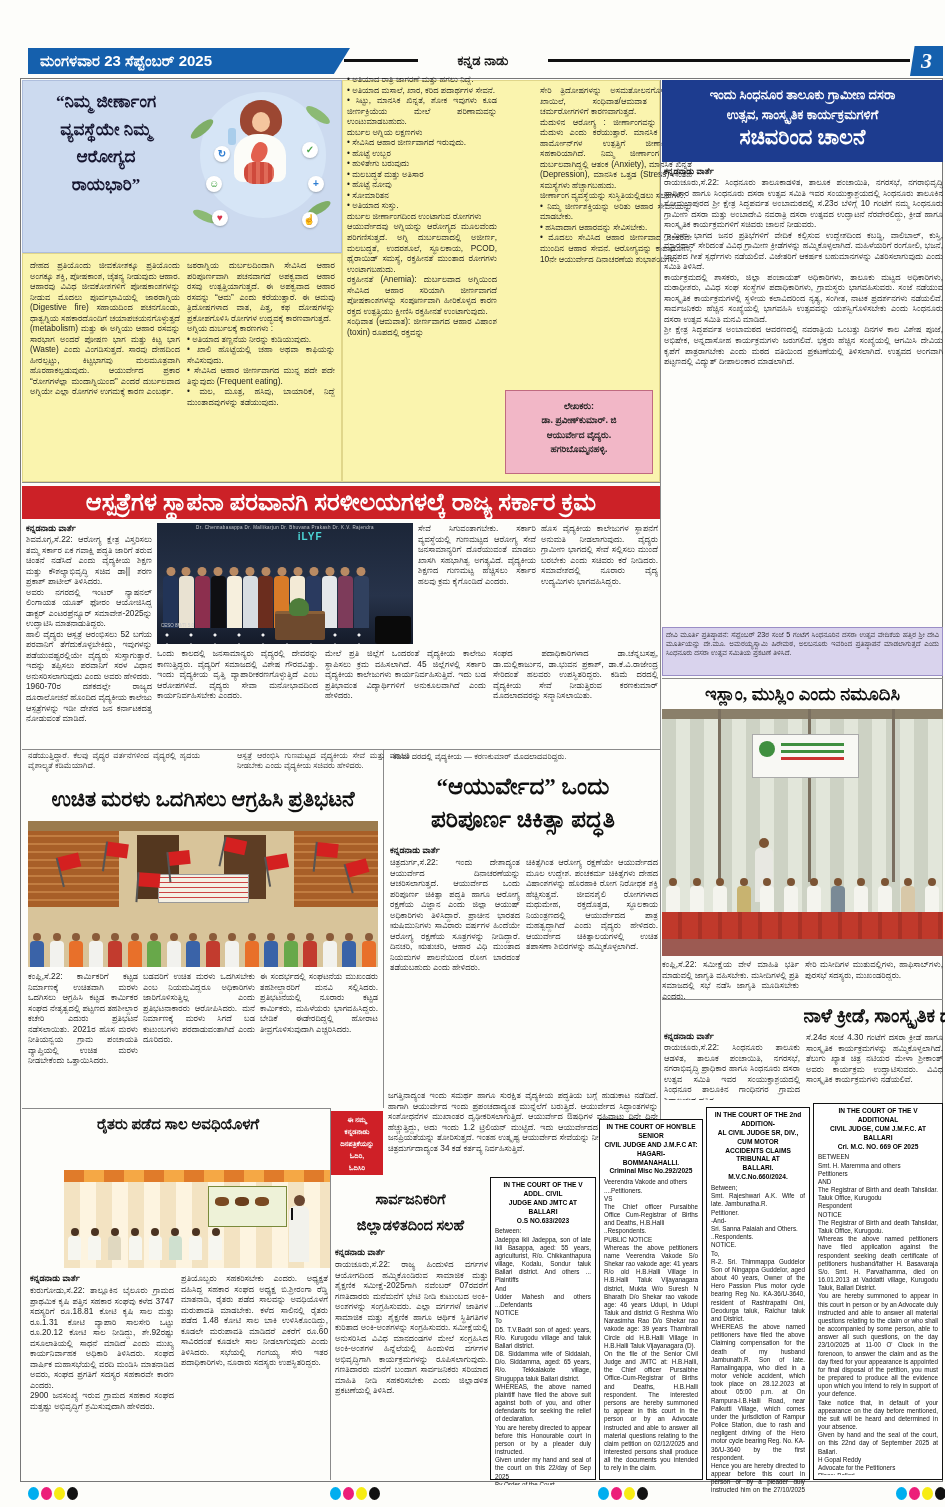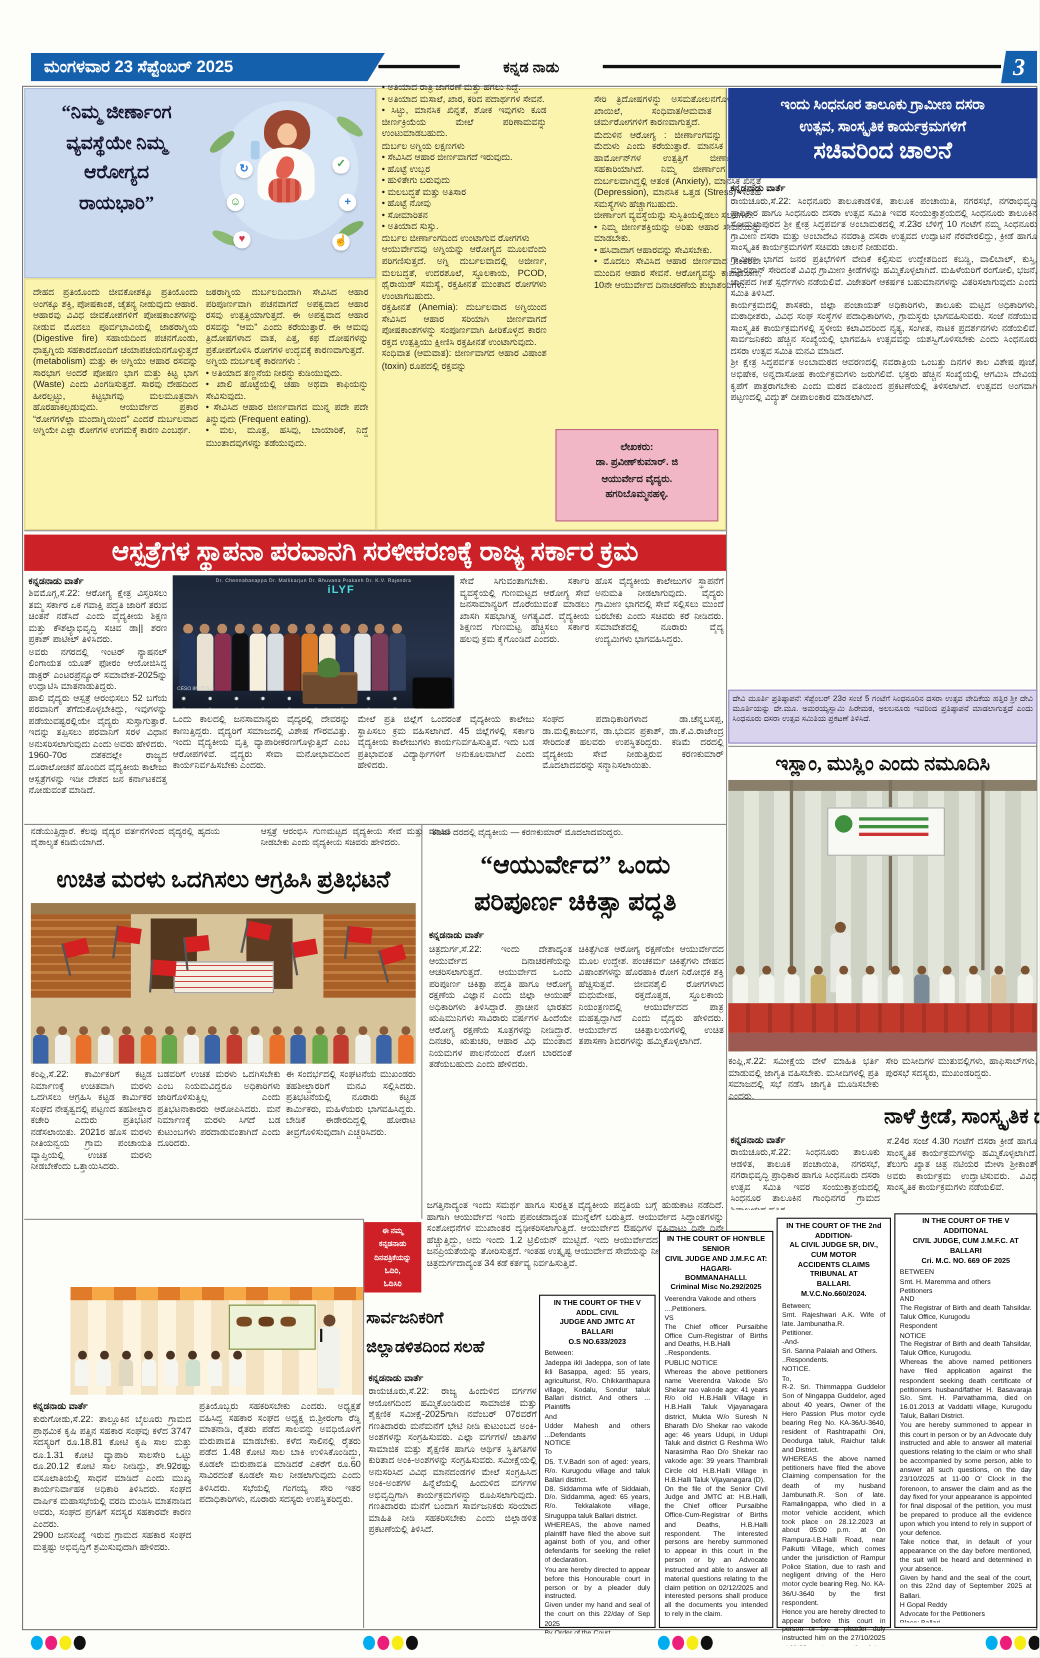--- a/index.html
+++ b/index.html
@@ -123,21 +123,21 @@
 ಉತ್ಸವ, ಸಾಂಸ್ಕೃತಿಕ ಕಾರ್ಯಕ್ರಮಗಳಿಗೆ</div>
     <div class="hl" style="color:#fff;font-size:21px;line-height:1.2;">ಸಚಿವರಿಂದ ಚಾಲನೆ</div>
   </div>
   <div class="abs byl" style="left:664px;top:166px;width:140px;">ಕನ್ನಡನಾಡು ವಾರ್ತೆ</div>
   <div class="abs bt" style="left:664px;top:177px;width:279px;height:447px;">ರಾಯಚೂರು,ಸೆ.22: ಸಿಂಧನೂರು ತಾಲೂಕಾಡಳಿತ, ತಾಲೂಕ ಪಂಚಾಯಿತಿ, ನಗರಸಭೆ, ನಗರಾಭಿವೃದ್ಧಿ ಪ್ರಾಧಿಕಾರ ಹಾಗೂ ಸಿಂಧನೂರು ದಸರಾ ಉತ್ಸವ ಸಮಿತಿ ಇವರ ಸಂಯುಕ್ತಾಶ್ರಯದಲ್ಲಿ ಸಿಂಧನೂರು ತಾಲೂಕಿನ ಸೋಮಲಾಪುರದ ಶ್ರೀ ಕ್ಷೇತ್ರ ಸಿದ್ಧಪರ್ವತ ಅಂಬಾಮಠದಲ್ಲಿ ಸೆ.23ರ ಬೆಳಿಗ್ಗೆ 10 ಗಂಟೆಗೆ ನಮ್ಮ ಸಿಂಧನೂರು ಗ್ರಾಮೀಣ ದಸರಾ ಮತ್ತು ಅಂಬಾದೇವಿ ನವರಾತ್ರಿ ದಸರಾ ಉತ್ಸವದ ಉದ್ಘಾಟನೆ ನೆರವೇರಲಿದ್ದು, ಕ್ರೀಡೆ ಹಾಗೂ ಸಾಂಸ್ಕೃತಿಕ ಕಾರ್ಯಕ್ರಮಗಳಿಗೆ ಸಚಿವರು ಚಾಲನೆ ನೀಡುವರು.
 ಗ್ರಾಮೀಣ ಭಾಗದ ಜನರ ಪ್ರತಿಭೆಗಳಿಗೆ ವೇದಿಕೆ ಕಲ್ಪಿಸುವ ಉದ್ದೇಶದಿಂದ ಕಬಡ್ಡಿ, ವಾಲಿಬಾಲ್, ಕುಸ್ತಿ, ಮ್ಯಾರಥಾನ್ ಸೇರಿದಂತೆ ವಿವಿಧ ಗ್ರಾಮೀಣ ಕ್ರೀಡೆಗಳನ್ನು ಹಮ್ಮಿಕೊಳ್ಳಲಾಗಿದೆ. ಮಹಿಳೆಯರಿಗೆ ರಂಗೋಲಿ, ಭಜನೆ, ಜಾನಪದ ಗೀತೆ ಸ್ಪರ್ಧೆಗಳು ನಡೆಯಲಿವೆ. ವಿಜೇತರಿಗೆ ಆಕರ್ಷಕ ಬಹುಮಾನಗಳನ್ನು ವಿತರಿಸಲಾಗುವುದು ಎಂದು ಸಮಿತಿ ತಿಳಿಸಿದೆ.
 ಕಾರ್ಯಕ್ರಮದಲ್ಲಿ ಶಾಸಕರು, ಜಿಲ್ಲಾ ಪಂಚಾಯತ್ ಅಧಿಕಾರಿಗಳು, ತಾಲೂಕು ಮಟ್ಟದ ಅಧಿಕಾರಿಗಳು, ಮಠಾಧೀಶರು, ವಿವಿಧ ಸಂಘ ಸಂಸ್ಥೆಗಳ ಪದಾಧಿಕಾರಿಗಳು, ಗ್ರಾಮಸ್ಥರು ಭಾಗವಹಿಸುವರು. ಸಂಜೆ ನಡೆಯುವ ಸಾಂಸ್ಕೃತಿಕ ಕಾರ್ಯಕ್ರಮಗಳಲ್ಲಿ ಸ್ಥಳೀಯ ಕಲಾವಿದರಿಂದ ನೃತ್ಯ, ಸಂಗೀತ, ನಾಟಕ ಪ್ರದರ್ಶನಗಳು ನಡೆಯಲಿವೆ. ಸಾರ್ವಜನಿಕರು ಹೆಚ್ಚಿನ ಸಂಖ್ಯೆಯಲ್ಲಿ ಭಾಗವಹಿಸಿ ಉತ್ಸವವನ್ನು ಯಶಸ್ವಿಗೊಳಿಸಬೇಕು ಎಂದು ಸಿಂಧನೂರು ದಸರಾ ಉತ್ಸವ ಸಮಿತಿ ಮನವಿ ಮಾಡಿದೆ.
 ಶ್ರೀ ಕ್ಷೇತ್ರ ಸಿದ್ಧಪರ್ವತ ಅಂಬಾಮಠದ ಆವರಣದಲ್ಲಿ ನವರಾತ್ರಿಯ ಒಂಬತ್ತು ದಿನಗಳ ಕಾಲ ವಿಶೇಷ ಪೂಜೆ, ಅಭಿಷೇಕ, ಅನ್ನದಾಸೋಹ ಕಾರ್ಯಕ್ರಮಗಳು ಜರುಗಲಿವೆ. ಭಕ್ತರು ಹೆಚ್ಚಿನ ಸಂಖ್ಯೆಯಲ್ಲಿ ಆಗಮಿಸಿ ದೇವಿಯ ಕೃಪೆಗೆ ಪಾತ್ರರಾಗಬೇಕು ಎಂದು ಮಠದ ವತಿಯಿಂದ ಪ್ರಕಟಣೆಯಲ್ಲಿ ತಿಳಿಸಲಾಗಿದೆ. ಉತ್ಸವದ ಅಂಗವಾಗಿ ಪಟ್ಟಣದಲ್ಲಿ ವಿದ್ಯುತ್ ದೀಪಾಲಂಕಾರ ಮಾಡಲಾಗಿದೆ.</div>
   <div class="abs bt" style="left:662px;top:627px;width:281px;height:49px;background:#d9d3ed;border:1px solid #9a8ec6;box-sizing:border-box;font-size:7.2px;padding:2px 3px;">ದೇವಿ ಮೂರ್ತಿ ಪ್ರತಿಷ್ಠಾಪನೆ: ಸೆಪ್ಟೆಂಬರ್ 23ರ ಸಂಜೆ 5 ಗಂಟೆಗೆ ಸಿಂಧನೂರಿನ ದಸರಾ ಉತ್ಸವ ವೇದಿಕೆಯ ಹತ್ತಿರ ಶ್ರೀ ದೇವಿ ಮೂರ್ತಿಯನ್ನು ದೇ.ಮೂ. ಅಮರಯ್ಯಸ್ವಾಮಿ ಹಿರೇಮಠ, ಅಲಬನೂರು ಇವರಿಂದ ಪ್ರತಿಷ್ಠಾಪನೆ ಮಾಡಲಾಗುತ್ತದೆ ಎಂದು ಸಿಂಧನೂರು ದಸರಾ ಉತ್ಸವ ಸಮಿತಿಯ ಪ್ರಕಟಣೆ ತಿಳಿಸಿದೆ.</div>
 
-  <div class="abs hl" style="left:22px;top:486px;width:638px;height:33px;background:#cc2127;color:#fff;font-size:24px;line-height:33px;text-align:center;white-space:nowrap;overflow:hidden;">ಆಸ್ಪತ್ರೆಗಳ ಸ್ಥಾಪನಾ ಪರವಾನಗಿ ಸರಳೀಕರಣಕ್ಕೆ ರಾಜ್ಯ ಸರ್ಕಾರ ಕ್ರಮ</div>
+  <div class="abs hl" style="left:22px;top:486px;width:638px;height:33px;background:#cc2127;color:#fff;font-size:24px;line-height:33px;text-align:center;white-space:nowrap;overflow:hidden;">ಆಸ್ಪತ್ರೆಗಳ ಸ್ಥಾಪನಾ ಪರವಾನಗಿ ಸರಳೀಲಯಗಳಲ್ಕೆ ರಾಜ್ಯ ಸರ್ಕಾರ ಕ್ರಮ</div>
   <div class="abs byl" style="left:26px;top:523px;width:120px;">ಕನ್ನಡನಾಡು ವಾರ್ತೆ</div>
   <div class="abs bt" style="left:26px;top:534px;width:126px;height:214px;">ಶಿವಮೊಗ್ಗ,ಸೆ.22: ಆರೋಗ್ಯ ಕ್ಷೇತ್ರ ವಿಸ್ತರಿಸಲು ತಮ್ಮ ಸರ್ಕಾರ ಏಕ ಗವಾಕ್ಷಿ ಪದ್ಧತಿ ಜಾರಿಗೆ ತರುವ ಚಿಂತನೆ ನಡೆಸಿದೆ ಎಂದು ವೈದ್ಯಕೀಯ ಶಿಕ್ಷಣ ಮತ್ತು ಕೌಶಲ್ಯಾಭಿವೃದ್ಧಿ ಸಚಿವ ಡಾ|| ಶರಣ ಪ್ರಕಾಶ್ ಪಾಟೀಲ್ ತಿಳಿಸಿದರು.
 ಅವರು ನಗರದಲ್ಲಿ ಇಂಟರ್ ನ್ಯಾಷನಲ್ ಲಿಂಗಾಯತ ಯೂತ್ ಫೋರಂ ಆಯೋಜಿಸಿದ್ದ ಡಾಕ್ಟರ್ ಎಂಟರಪ್ರೆನ್ಯೂರ್ ಸಮಾವೇಶ-2025ನ್ನು ಉದ್ಘಾಟಿಸಿ ಮಾತನಾಡುತಿದ್ದರು.
 ಹಾಲಿ ವೈದ್ಯರು ಆಸ್ಪತ್ರೆ ಆರಂಭಿಸಲು 52 ಬಗೆಯ ಪರವಾನಿಗೆ ತೆಗೆದುಕೊಳ್ಳಬೇಕಿದ್ದು, ಇವುಗಳನ್ನು ಪಡೆಯುವಷ್ಟರಲ್ಲಿಯೇ ವೈದ್ಯರು ಸುಸ್ತಾಗುತ್ತಾರೆ. ಇದನ್ನು ತಪ್ಪಿಸಲು ಪರವಾನಿಗೆ ಸರಳ ವಿಧಾನ ಅನುಸರಿಸಲಾಗುವುದು ಎಂದು ಅವರು ಹೇಳಿದರು.
 1960-70ರ ದಶಕದಲ್ಲೇ ರಾಜ್ಯದ ದೂರಾಲೋಚನೆ ಹೊಂದಿದ ವೈದ್ಯಕೀಯ ಕಾಲೇಜು ಆಸ್ಪತ್ರೆಗಳನ್ನು ಇಡೀ ದೇಶದ ಜನ ಕರ್ನಾಟಕದತ್ತ ನೋಡುವಂತೆ ಮಾಡಿದೆ.</div>
 
   <div class="abs bt" style="left:418px;top:523px;width:118px;height:122px;">ಸೇವೆ ಸಿಗುವಂತಾಗಬೇಕು. ಸರ್ಕಾರಿ ವ್ಯವಸ್ಥೆಯಲ್ಲಿ ಗುಣಮಟ್ಟದ ಆರೋಗ್ಯ ಸೇವೆ ಜನಸಾಮಾನ್ಯರಿಗೆ ದೊರೆಯುವಂತೆ ಮಾಡಲು ಖಾಸಗಿ ಸಹಭಾಗಿತ್ವ ಅಗತ್ಯವಿದೆ. ವೈದ್ಯಕೀಯ ಶಿಕ್ಷಣದ ಗುಣಮಟ್ಟ ಹೆಚ್ಚಿಸಲು ಸರ್ಕಾರ ಹಲವು ಕ್ರಮ ಕೈಗೊಂಡಿದೆ ಎಂದರು.</div>
 
   <div class="abs stage" style="left:157px;top:523px;width:256px;height:121px;background:linear-gradient(180deg,#1c2638 0%,#27334a 60%,#141b29 100%);overflow:hidden;">
     <div class="abs" style="left:0;top:2px;width:100%;text-align:center;font-size:4.5px;color:rgba(255,255,255,.75);letter-spacing:.4px;">Dr. Chennabasappa      Dr. Mallikarjun      Dr. Bhuvana Prakash      Dr. K.V. Rajendra</div>
@@ -258,20 +258,21 @@
     <div class="abs" style="left:0;bottom:0;width:100%;height:7%;background:#9c5a52;"></div>
   </div>
   <div class="abs bt" style="left:662px;top:959px;width:137px;height:40px;">ಕಂಪ್ಲಿ,ಸೆ.22: ಸಮೀಕ್ಷೆಯ ವೇಳೆ ಮಾಹಿತಿ ಭರ್ತಿ ಮಾಡುವಲ್ಲಿ ಜಾಗೃತಿ ವಹಿಸಬೇಕು. ಮಸೀದಿಗಳಲ್ಲಿ ಪ್ರತಿ ಸಮಾಜದಲ್ಲಿ ಸಭೆ ನಡೆಸಿ ಜಾಗೃತಿ ಮೂಡಿಸಬೇಕು ಎಂದರು.</div>
   <div class="abs bt" style="left:805px;top:959px;width:138px;height:40px;">ಸೇರಿ ಮಸೀದಿಗಳ ಮುತುವಲ್ಲಿಗಳು, ಹಾಫಿಸಾಬ್‌ಗಳು, ಪುರಸಭೆ ಸದಸ್ಯರು, ಮುಖಂಡರಿದ್ದರು.</div>
 
   <div class="abs hl" style="left:662px;top:1002px;width:281px;height:27px;font-size:19px;line-height:27px;text-align:right;white-space:nowrap;overflow:hidden;padding-left:36px;">ನಾಳೆ ಕ್ರೀಡೆ, ಸಾಂಸ್ಕೃತಿಕ ದಸರಾ</div>
   <div class="abs byl" style="left:664px;top:1031px;width:120px;">ಕನ್ನಡನಾಡು ವಾರ್ತೆ</div>
   <div class="abs bt" style="left:664px;top:1042px;width:136px;height:58px;">ರಾಯಚೂರು,ಸೆ.22: ಸಿಂಧನೂರು ತಾಲೂಕು ಆಡಳಿತ, ತಾಲೂಕ ಪಂಚಾಯಿತಿ, ನಗರಸಭೆ, ನಗರಾಭಿವೃದ್ಧಿ ಪ್ರಾಧಿಕಾರ ಹಾಗೂ ಸಿಂಧನೂರು ದಸರಾ ಉತ್ಸವ ಸಮಿತಿ ಇವರ ಸಂಯುಕ್ತಾಶ್ರಯದಲ್ಲಿ ಸಿಂಧನೂರ ತಾಲೂಕಿನ ಗಾಂಧಿನಗರ ಗ್ರಾಮದ ಶಿವಾಲಯದ ಹತ್ತಿರ</div>
   <div class="abs bt" style="left:806px;top:1032px;width:137px;height:68px;">ಸೆ.24ರ ಸಂಜೆ 4.30 ಗಂಟೆಗೆ ದಸರಾ ಕ್ರೀಡೆ ಹಾಗೂ ಸಾಂಸ್ಕೃತಿಕ ಕಾರ್ಯಕ್ರಮಗಳನ್ನು ಹಮ್ಮಿಕೊಳ್ಳಲಾಗಿದೆ. ತೆಲುಗು ಖ್ಯಾತ ಚಿತ್ರ ನಟಿಯರ ಮೇಳಾ ಶ್ರೀಕಾಂತ್ ಅವರು ಕಾರ್ಯಕ್ರಮ ಉದ್ಘಾಟಿಸುವರು. ವಿವಿಧ ಸಾಂಸ್ಕೃತಿಕ ಕಾರ್ಯಕ್ರಮಗಳು ನಡೆಯಲಿವೆ.</div>
 
+  <div class="abs hl" style="left:28px;top:1114px;width:300px;height:20px;font-size:15px;line-height:20px;text-align:center;white-space:nowrap;overflow:hidden;">ರೈತರು ಪಡೆದ ಸಾಲ ಅವಧಿಯೊಳಗೆ</div>
   <div class="abs" style="left:64px;top:1170px;width:266px;height:98px;background:repeating-linear-gradient(90deg,#f3e3c2 0 16px,#fdf4e0 16px 32px);overflow:hidden;">
     <div class="abs" style="left:0;top:0;width:100%;height:12px;background:repeating-linear-gradient(90deg,#e07b2a 0 20px,#f5a845 20px 40px);"></div>
     <div class="abs" style="right:16%;top:16px;width:30%;height:42%;background:#eef2d8;border:1px solid #7a8a3a;box-sizing:border-box;">
       <div class="abs" style="left:6px;top:10px;width:14px;height:9px;background:#7a4a22;border-radius:40%;box-shadow:20px 0 0 #6a3e1c,40px 0 0 #7a4a22;"></div>
     </div>
     <div class="ppl fseat" style="left:4px;bottom:8px;width:58%;height:26px;">
         <i></i>
         <i></i>
         <i></i>
         <i></i>
@@ -288,21 +289,21 @@
   <div class="abs bt" style="left:30px;top:1285px;width:144px;height:192px;">ಕುರುಗೋಡು,ಸೆ.22: ತಾಲ್ಲೂಕಿನ ಬೈಲೂರು ಗ್ರಾಮದ ಪ್ರಾಥಮಿಕ ಕೃಷಿ ಪತ್ತಿನ ಸಹಕಾರ ಸಂಘವು ಕಳೆದ 3747 ಸದಸ್ಯರಿಗೆ ರೂ.18.81 ಕೋಟಿ ಕೃಷಿ ಸಾಲ ಮತ್ತು ರೂ.1.31 ಕೋಟಿ ವ್ಯಾಪಾರಿ ಸಾಲಸೇರಿ ಒಟ್ಟು ರೂ.20.12 ಕೋಟಿ ಸಾಲ ನೀಡಿದ್ದು, ಶೇ.92ರಷ್ಟು ವಸೂಲಾತಿಯಲ್ಲಿ ಸಾಧನೆ ಮಾಡಿದೆ ಎಂದು ಮುಖ್ಯ ಕಾರ್ಯನಿರ್ವಾಹಕ ಅಧಿಕಾರಿ ತಿಳಿಸಿದರು. ಸಂಘದ ವಾರ್ಷಿಕ ಮಹಾಸಭೆಯಲ್ಲಿ ವರದಿ ಮಂಡಿಸಿ ಮಾತನಾಡಿದ ಅವರು, ಸಂಘದ ಪ್ರಗತಿಗೆ ಸದಸ್ಯರ ಸಹಕಾರವೇ ಕಾರಣ ಎಂದರು.
 2900 ಜನಸಂಖ್ಯೆ ಇರುವ ಗ್ರಾಮದ ಸಹಕಾರ ಸಂಘದ ಮತ್ತಷ್ಟು ಅಭಿವೃದ್ಧಿಗೆ ಶ್ರಮಿಸುವುದಾಗಿ ಹೇಳಿದರು.</div>
   <div class="abs bt" style="left:181px;top:1273px;width:147px;height:204px;">ಪ್ರತಿಯೊಬ್ಬರು ಸಹಕರಿಸಬೇಕು ಎಂದರು. ಅಧ್ಯಕ್ಷತೆ ವಹಿಸಿದ್ದ ಸಹಕಾರ ಸಂಘದ ಅಧ್ಯಕ್ಷ ಬಿ.ಶ್ರೀರಂಗಾ ರೆಡ್ಡಿ ಮಾತನಾಡಿ, ರೈತರು ಪಡೆದ ಸಾಲವನ್ನು ಅವಧಿಯೊಳಗೆ ಮರುಪಾವತಿ ಮಾಡಬೇಕು. ಕಳೆದ ಸಾಲಿನಲ್ಲಿ ರೈತರು ಪಡೆದ 1.48 ಕೋಟಿ ಸಾಲ ಬಾಕಿ ಉಳಿಸಿಕೊಂಡಿದ್ದು, ಕೂಡಲೇ ಮರುಪಾವತಿ ಮಾಡಿದರೆ ಎಕರೆಗೆ ರೂ.60 ಸಾವಿರದಂತೆ ಕೂಡಲೇ ಸಾಲ ನೀಡಲಾಗುವುದು ಎಂದು ತಿಳಿಸಿದರು. ಸಭೆಯಲ್ಲಿ ಗಂಗಯ್ಯ ಸೇರಿ ಇತರ ಪದಾಧಿಕಾರಿಗಳು, ನೂರಾರು ಸದಸ್ಯರು ಉಪಸ್ಥಿತರಿದ್ದರು.</div>
 
   <div class="abs" style="left:331px;top:1111px;width:52px;height:64px;background:#cf2027;color:#fff;font-size:6.8px;font-weight:bold;text-align:center;line-height:1.75;white-space:pre-line;box-sizing:border-box;padding-top:3px;">ಈ ನಮ್ಮ
 ಕನ್ನಡನಾಡು
 ದಿನಪತ್ರಿಕೆಯನ್ನು
 ಓದಿರಿ,
 ಓದಿಸಿರಿ</div>
 
-  <div class="abs hl" style="left:333px;top:1186px;width:155px;height:58px;font-size:14.5px;line-height:1.8;text-align:left;white-space:pre-line;">ಸಾರ್ವಜನಿಕರಿಗೆ
+  <div class="abs hl" style="left:333px;top:1186px;width:155px;height:58px;font-size:14.5px;line-height:1.8;text-align:center;white-space:pre-line;">ಸಾರ್ವಜನಿಕರಿಗೆ
 ಜಿಲ್ಲಾಡಳಿತದಿಂದ ಸಲಹೆ</div>
   <div class="abs byl" style="left:335px;top:1247px;width:120px;">ಕನ್ನಡನಾಡು ವಾರ್ತೆ</div>
   <div class="abs bt" style="left:335px;top:1259px;width:153px;height:218px;">ರಾಯಚೂರು,ಸೆ.22: ರಾಜ್ಯ ಹಿಂದುಳಿದ ವರ್ಗಗಳ ಆಯೋಗದಿಂದ ಹಮ್ಮಿಕೊಂಡಿರುವ ಸಾಮಾಜಿಕ ಮತ್ತು ಶೈಕ್ಷಣಿಕ ಸಮೀಕ್ಷೆ-2025ಗಾಗಿ ನವೆಂಬರ್ 07ರವರೆಗೆ ಗಣತಿದಾರರು ಮನೆಮನೆಗೆ ಭೇಟಿ ನೀಡಿ ಕುಟುಂಬದ ಅಂಕಿ-ಅಂಶಗಳನ್ನು ಸಂಗ್ರಹಿಸುವರು. ಎಲ್ಲಾ ವರ್ಗಗಳ/ ಜಾತಿಗಳ ಸಾಮಾಜಿಕ ಮತ್ತು ಶೈಕ್ಷಣಿಕ ಹಾಗೂ ಆರ್ಥಿಕ ಸ್ಥಿತಿಗತಿಗಳ ಕುರಿತಾದ ಅಂಕಿ-ಅಂಶಗಳನ್ನು ಸಂಗ್ರಹಿಸುವರು. ಸಮೀಕ್ಷೆಯಲ್ಲಿ ಅನುಸರಿಸಿದ ವಿವಿಧ ಮಾನದಂಡಗಳ ಮೇಲೆ ಸಂಗ್ರಹಿಸಿದ ಅಂಕಿ-ಅಂಶಗಳ ಹಿನ್ನೆಲೆಯಲ್ಲಿ ಹಿಂದುಳಿದ ವರ್ಗಗಳ ಅಭಿವೃದ್ಧಿಗಾಗಿ ಕಾರ್ಯಕ್ರಮಗಳನ್ನು ರೂಪಿಸಲಾಗುವುದು. ಗಣತಿದಾರರು ಮನೆಗೆ ಬಂದಾಗ ಸಾರ್ವಜನಿಕರು ಸರಿಯಾದ ಮಾಹಿತಿ ನೀಡಿ ಸಹಕರಿಸಬೇಕು ಎಂದು ಜಿಲ್ಲಾಡಳಿತ ಪ್ರಕಟಣೆಯಲ್ಲಿ ತಿಳಿಸಿದೆ.</div>
 
   <div class="abs lbox" style="left:490px;top:1177px;width:106px;height:303px;">
     <div class="ltitle">IN THE COURT OF THE V ADDL. CIVIL
 JUDGE AND JMTC AT BALLARI
 O.S NO.633/2023</div>
     <div class="lt" style="height:258px;">Between:
 Jadeppa ikli Jadeppa, son of late ikli Basappa, aged: 55 years, agriculturist, R/o. Chikkanthapura village, Kodalu, Sondur taluk Ballari district. And others ... Plaintiffs

